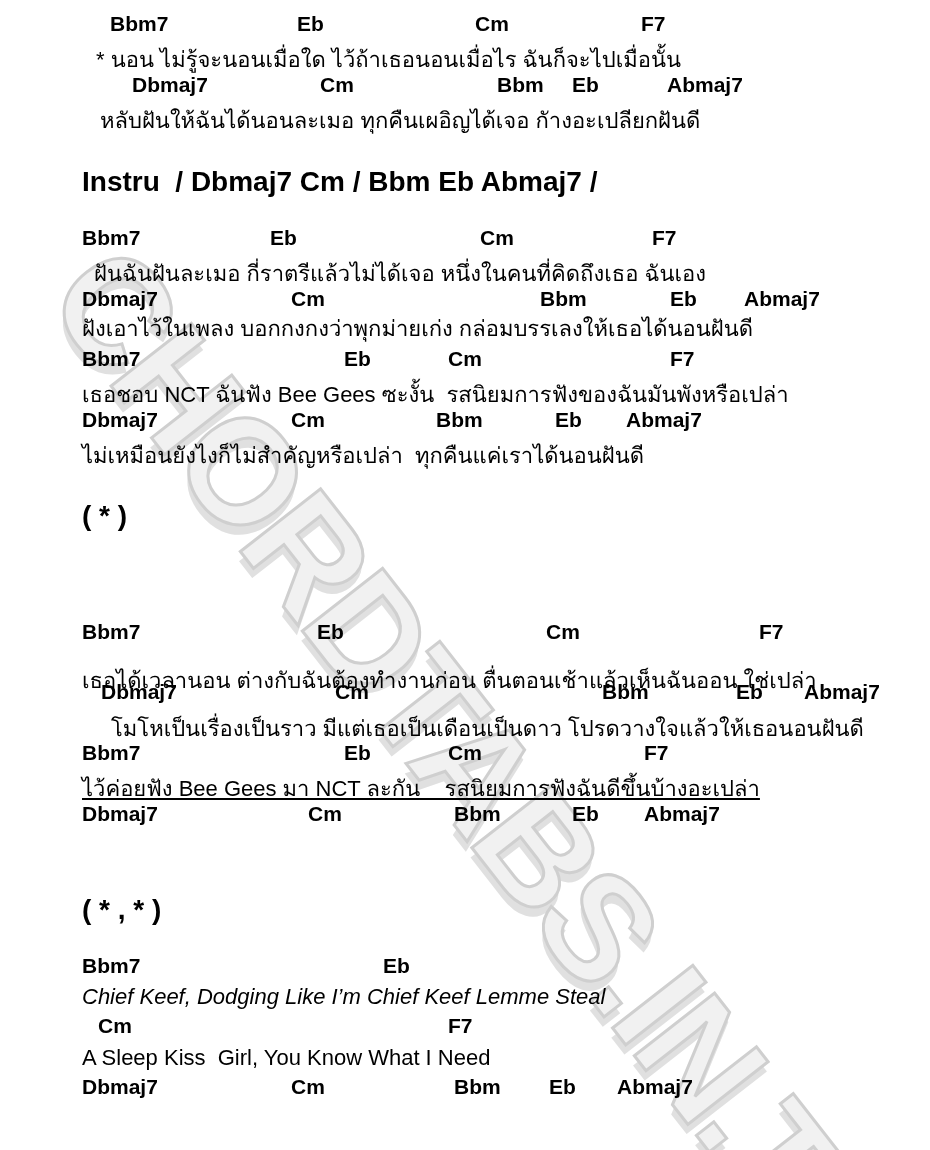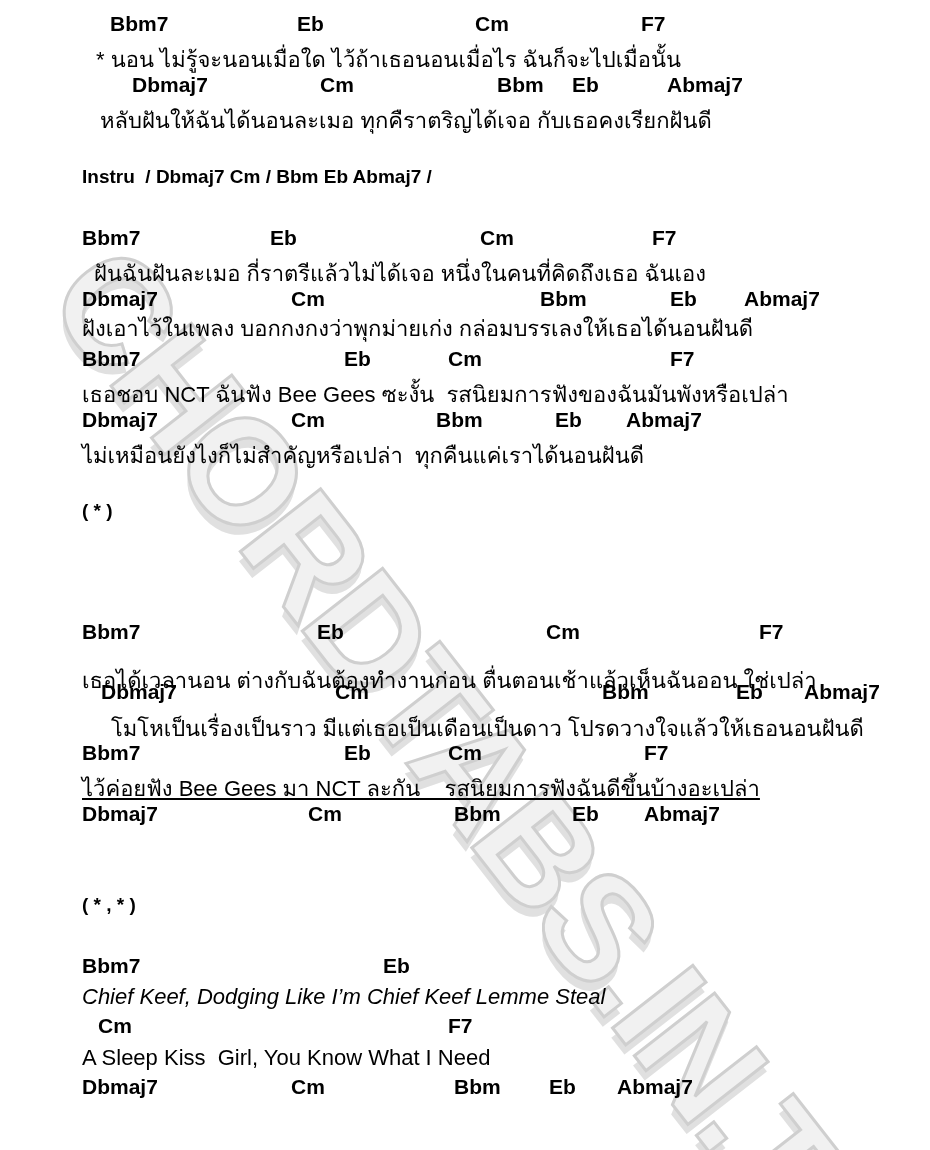--- a/index.html
+++ b/index.html
@@ -52,33 +52,33 @@
   .chord {
     position: absolute;
     top: 0;
   }
   .line.lyric {
     font-weight: 400;
     font-size: 22px;
   }
   .line.label {
     font-weight: 700;
-    font-size: 19px;
+    font-size: 28px;
   }
 </style>
 </head>
 <body>
 
 <div id="page">
   <div id="watermark">CHORDTABS.IN.TH</div>
   <div id="sheet">
       <div class="line chords" style="top: 12px;"><span class="chord" style="left: 110px;">Bbm7</span><span class="chord" style="left: 297px;">Eb</span><span class="chord" style="left: 475px;">Cm</span><span class="chord" style="left: 641px;">F7</span></div>
       <div class="line lyric" style="top: 42px; left: 96px; width: 834px;">* นอน ไม่รู้จะนอนเมื่อใด ไว้ถ้าเธอนอนเมื่อไร ฉันก็จะไปเมื่อนั้น</div>
       <div class="line chords" style="top: 73px;"><span class="chord" style="left: 132px;">Dbmaj7</span><span class="chord" style="left: 320px;">Cm</span><span class="chord" style="left: 497px;">Bbm</span><span class="chord" style="left: 572px;">Eb</span><span class="chord" style="left: 667px;">Abmaj7</span></div>
-      <div class="line lyric" style="top: 103px; left: 100px; width: 830px;">หลับฝันให้ฉันได้นอนละเมอ ทุกคืราตริญได้เจอ กับเธอคงเรียกฝันดี</div>
+      <div class="line lyric" style="top: 103px; left: 100px; width: 830px;">หลับฝันให้ฉันได้นอนละเมอ ทุกคืนเผอิญได้เจอ กัางอะเปลียกฝันดี</div>
       <div class="line label" style="top: 166px; left: 82px; width: 848px;">Instru  / Dbmaj7 Cm / Bbm Eb Abmaj7 /</div>
       <div class="line chords" style="top: 226px;"><span class="chord" style="left: 82px;">Bbm7</span><span class="chord" style="left: 270px;">Eb</span><span class="chord" style="left: 480px;">Cm</span><span class="chord" style="left: 652px;">F7</span></div>
       <div class="line lyric" style="top: 256px; left: 94px; width: 848px;">ฝันฉันฝันละเมอ กี่ราตรีแล้วไม่ได้เจอ หนึ่งในคนที่คิดถึงเธอ ฉันเอง</div>
       <div class="line chords" style="top: 287px;"><span class="chord" style="left: 82px;">Dbmaj7</span><span class="chord" style="left: 291px;">Cm</span><span class="chord" style="left: 540px;">Bbm</span><span class="chord" style="left: 670px;">Eb</span><span class="chord" style="left: 744px;">Abmaj7</span></div>
       <div class="line lyric" style="top: 311px; left: 82px; width: 848px;">ฝังเอาไว้ในเพลง บอกกงกงว่าพุกม่ายเก่ง กล่อมบรรเลงให้เธอได้นอนฝันดี</div>
       <div class="line chords" style="top: 347px;"><span class="chord" style="left: 82px;">Bbm7</span><span class="chord" style="left: 344px;">Eb</span><span class="chord" style="left: 448px;">Cm</span><span class="chord" style="left: 670px;">F7</span></div>
       <div class="line lyric" style="top: 377px; left: 82px; width: 848px;">เธอชอบ NCT ฉันฟัง Bee Gees ซะงั้น  รสนิยมการฟังของฉันมันพังหรือเปล่า</div>
       <div class="line chords" style="top: 408px;"><span class="chord" style="left: 82px;">Dbmaj7</span><span class="chord" style="left: 291px;">Cm</span><span class="chord" style="left: 436px;">Bbm</span><span class="chord" style="left: 555px;">Eb</span><span class="chord" style="left: 626px;">Abmaj7</span></div>
       <div class="line lyric" style="top: 438px; left: 82px; width: 848px;">ไม่เหมือนยังไงก็ไม่สำคัญหรือเปล่า  ทุกคืนแค่เราได้นอนฝันดี</div>
       <div class="line label" style="top: 500px; left: 82px; width: 848px;">( * )</div>

